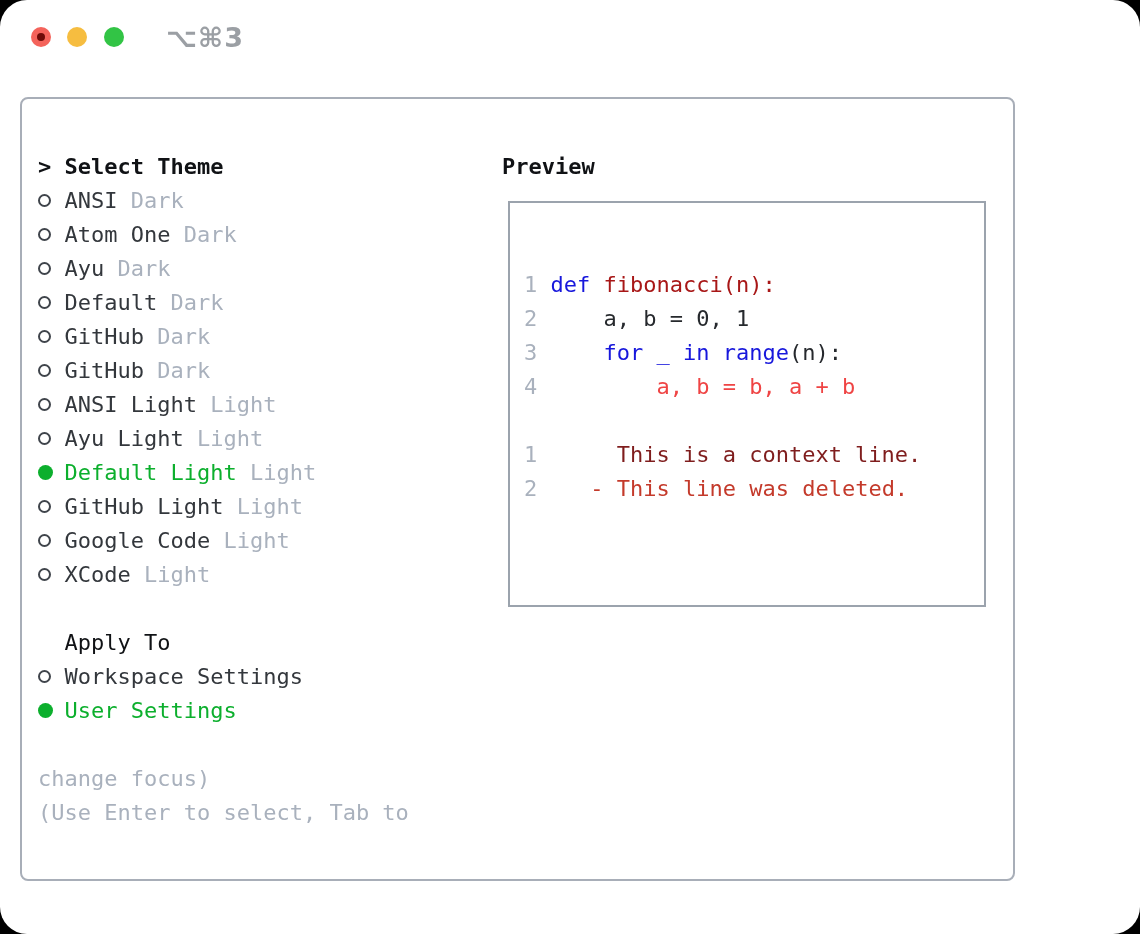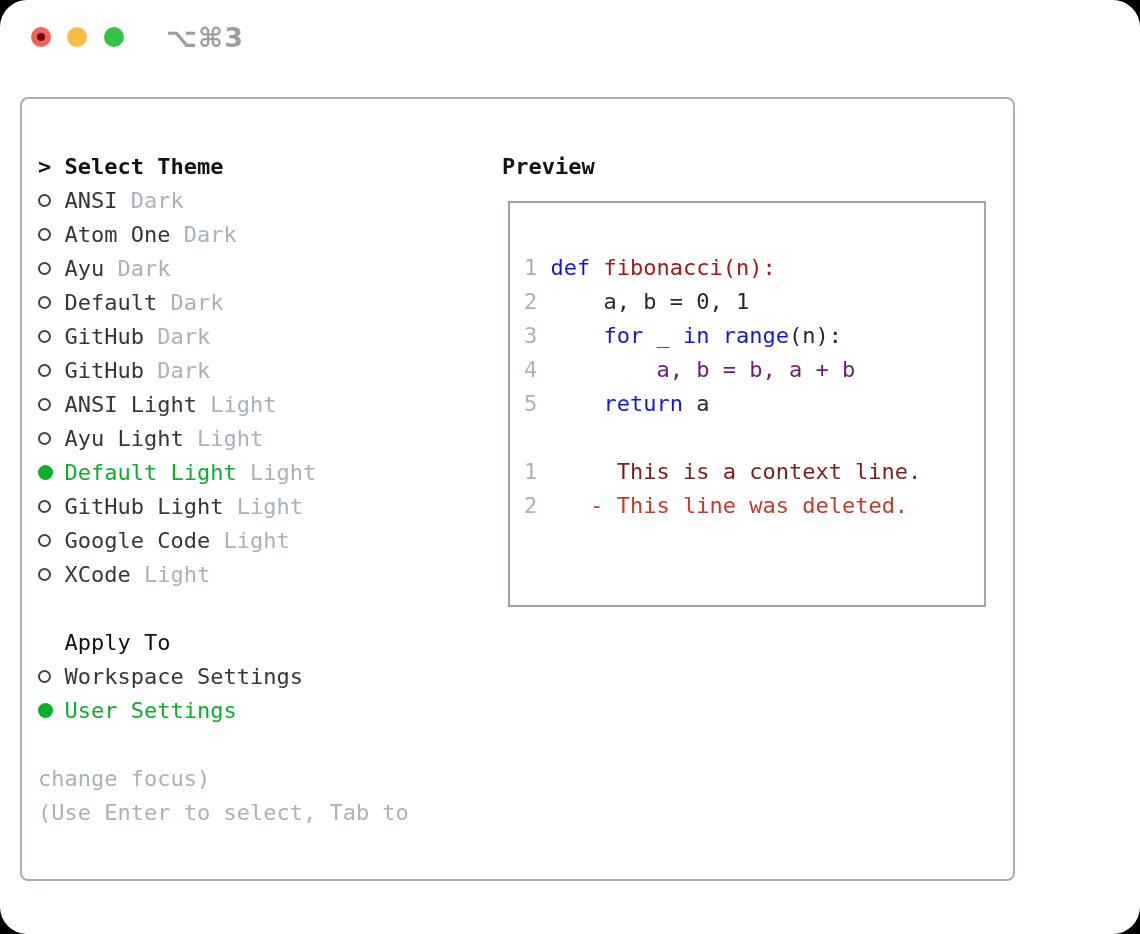--- a/index.html
+++ b/index.html
@@ -30,21 +30,21 @@
   .hdr{font-weight:bold;color:var(--c-header,#101215);}
   .left-col{position:absolute;left:16px;top:50px;}
   .item-name{color:var(--c-text,#33373c);}
   .item-name.sel{color:var(--c-selected_green,#0caf2d);}
   .item-variant{color:var(--c-muted,#a9b1bd);margin-left:1ch;}
   .hint{color:var(--c-muted,#a9b1bd);}
   
   .preview-title{position:absolute;left:480px;top:50px;}
   .preview-box{position:absolute;left:486px;top:102px;width:478px;height:406px;box-sizing:border-box;
     border:2px solid var(--c-border_box,#9ba3ad);background:#fff;}
-  .code{padding:48px 0 0 14px;}
+  .code{padding:48px 0 0 14px;margin-top:17px;}
   .code-line{height:34px;line-height:34px;white-space:pre;}
   .code-line .num{display:inline-block;width:2ch;color:var(--c-line_number,#a9b1bd);}
 </style>
 </head>
 <body>
 
 <div class="window">
 
   <div class="titlebar">
     <div class="light light-close">
@@ -169,23 +169,22 @@
     </div>
 
     <div class="preview-box">
       <div class="code" id="code-lines">
   <div class="code-line"><span class="num">1</span><span style="color: rgb(23, 23, 220);">def</span><span style="color: rgb(38, 41, 45);"> </span><span style="color: rgb(168, 23, 23);">fibonacci(n):</span></div>
 
   <div class="code-line"><span class="num">2</span><span style="color: rgb(38, 41, 45);">    a, b = 0, 1</span></div>
 
   <div class="code-line"><span class="num">3</span><span style="color: rgb(38, 41, 45);">    </span><span style="color: rgb(23, 23, 220);">for _ in range</span><span style="color: rgb(38, 41, 45);">(n):</span></div>
 
-  <div class="code-line"><span class="num">4</span><span style="color: #701a75;">        a, b = b, a + b</span></div>
+  <div class="code-line"><span class="num">4</span><span style="color: #ef4444;">        a, b = b, a + b</span></div>
 
-  <div class="code-line"><span class="num">5</span><span style="color: rgb(38, 41, 45);">    </span><span style="color: rgb(23, 23, 220);">return</span><span style="color: rgb(38, 41, 45);"> a</span></div>
 
   <div class="code-line"><span class="num"></span></div>
 
   <div class="code-line"><span class="num">1</span><span style="color: #7f1d1d;">     This is a context line.</span></div>
 
   <div class="code-line"><span class="num">2</span><span style="color: rgb(38, 41, 45);">   </span><span style="color: rgb(196, 58, 43);">- This line was deleted.</span></div>
 
 </div>
     </div>
 

